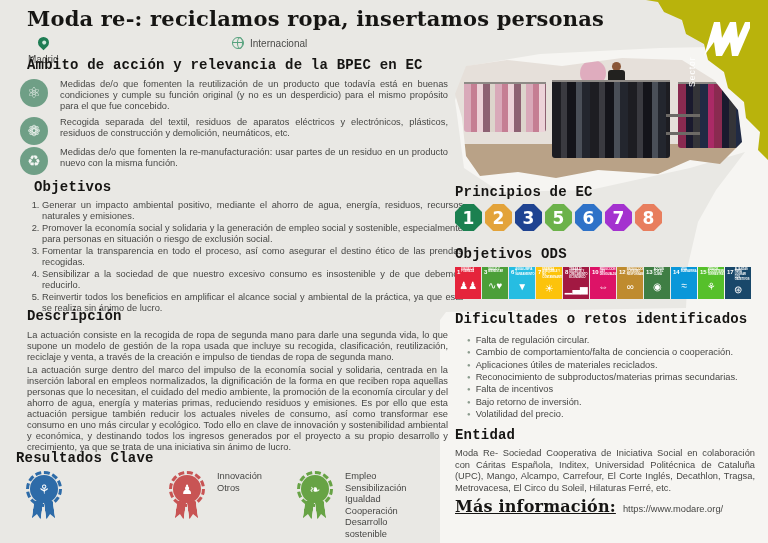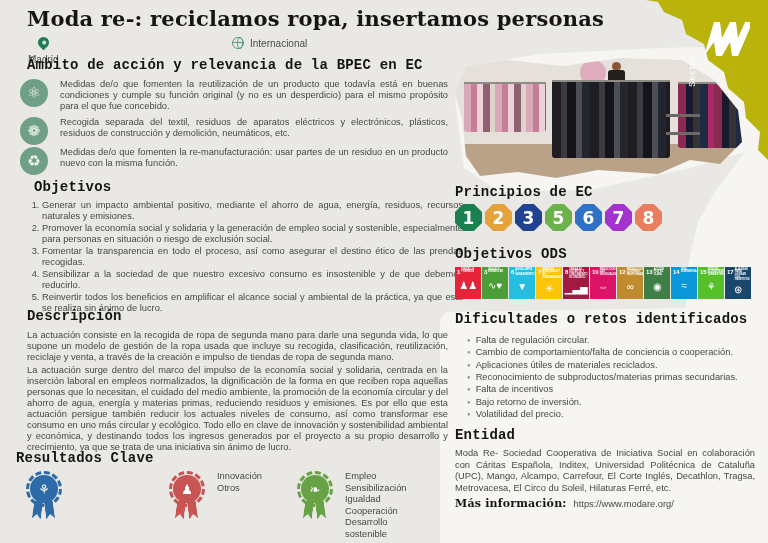--- a/index.html
+++ b/index.html
@@ -317,15 +317,15 @@
   <li>Reconocimiento de subproductos/materias primas secundarias.</li>
   <li>Falta de incentivos</li>
   <li>Bajo retorno de inversión.</li>
   <li>Volatilidad del precio.</li>
 </ul>
 
 <div class="abs hd sechead rc" style="top:427px;">Entidad</div>
 <div class="abs ent-txt rc" style="top:448px;">Moda Re- Sociedad Cooperativa de Iniciativa Social en colaboración con Cáritas Española, Inditex, Universidad Politécnica de Cataluña (UPC), Mango, Alcampo, Carrefour, El Corte Inglés, Decathlon, Tragsa, Metrovacesa, El Circo du Soleil, Hilaturas Ferré, etc.</div>
 
 <div class="abs rc masinfo" style="top:497px;">
-  <span class="hd" style="font-size:11px;">Más información:</span>
+  <span class="hd" style="font-size:16px;text-decoration:underline;">Más información:</span>
   <a href="#">https://www.modare.org/</a>
 </div>
 
 </body></html>

